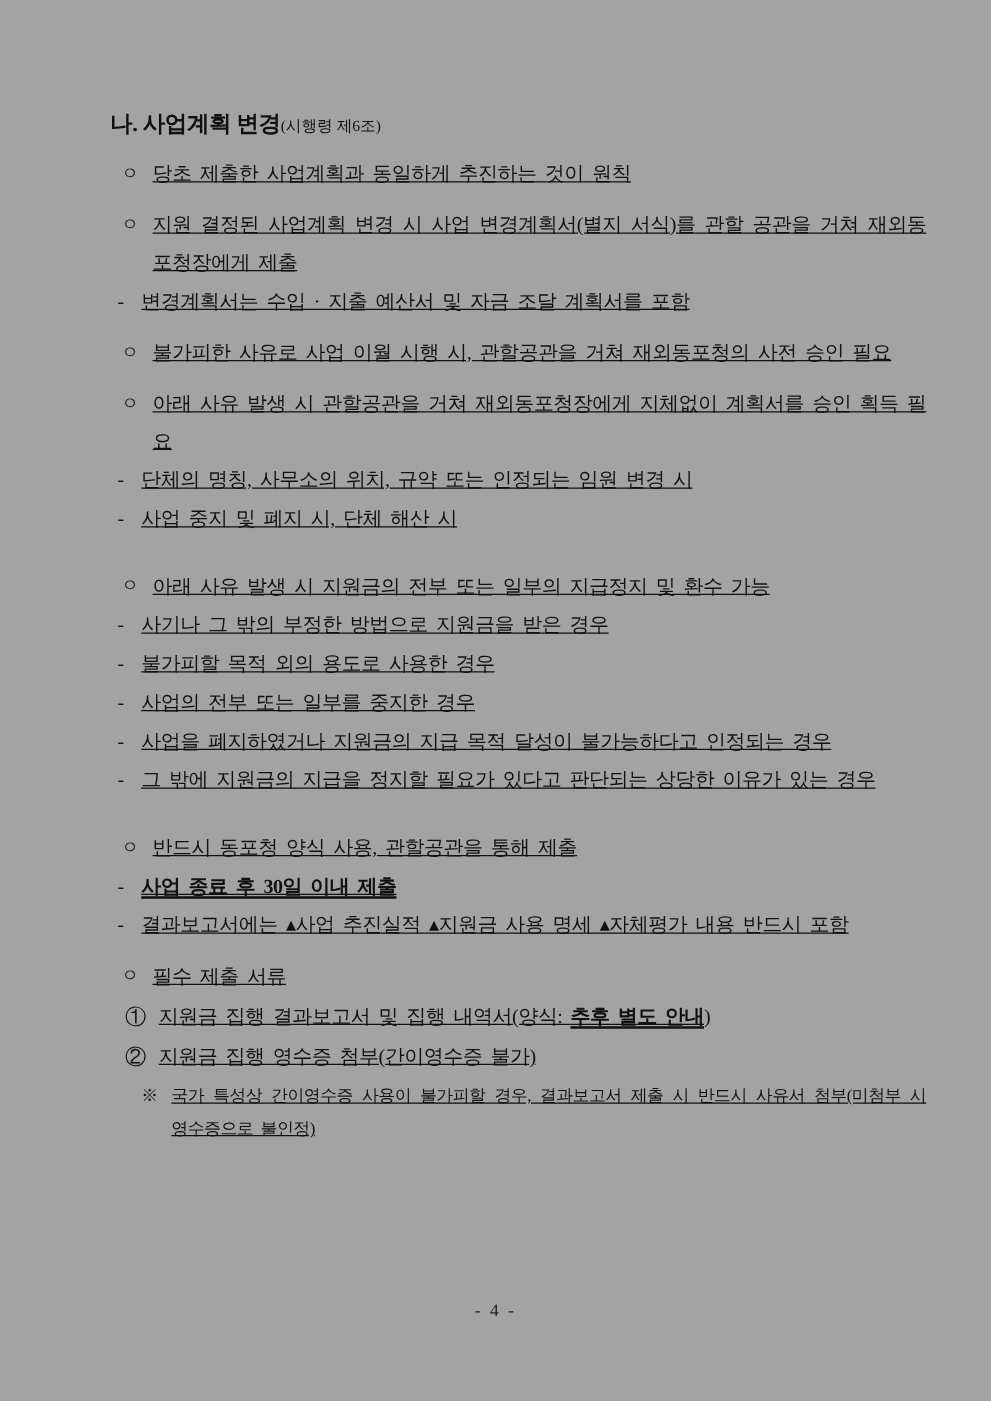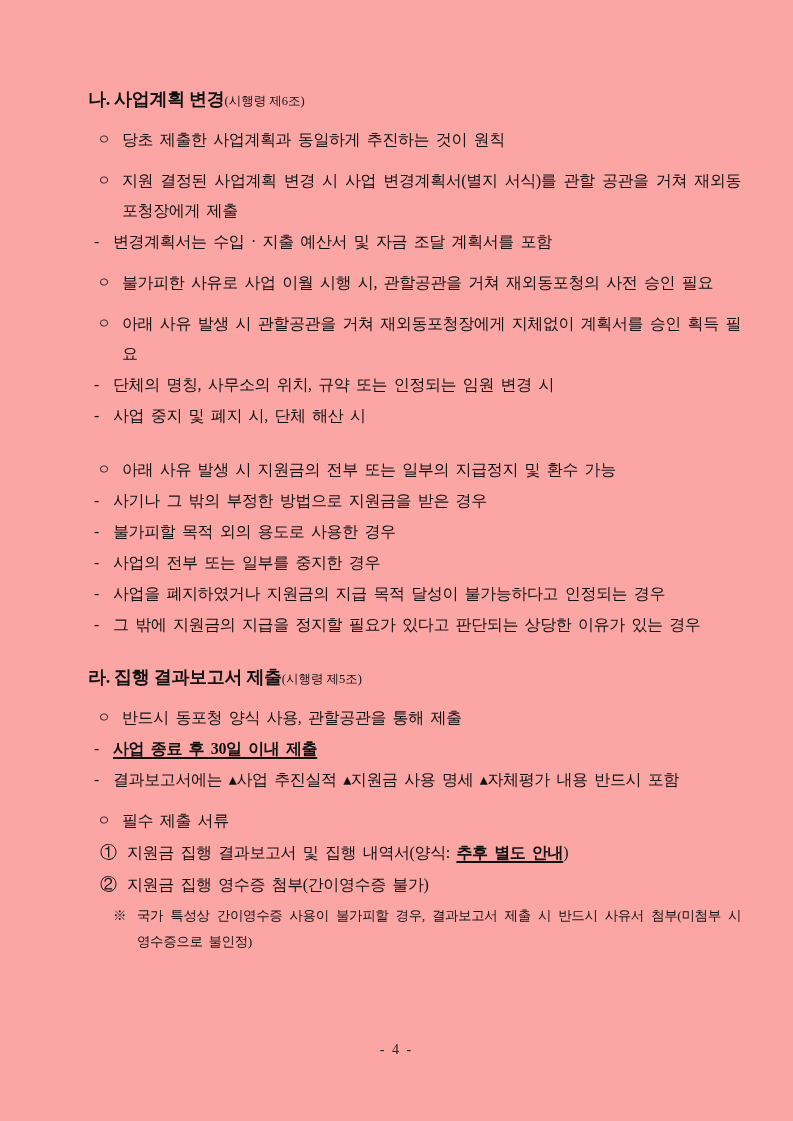--- a/index.html
+++ b/index.html
@@ -5,21 +5,21 @@
   html, body {
     margin: 0;
     padding: 0;
     background: #ffffff;
   }
   .page {
     position: relative;
     width: 793px;
     height: 1121px;
     margin: 0 auto;
-    background: #fca5a5;
+    background: #a3a3a3;
     box-sizing: border-box;
     padding: 86px 52px 0 88px;
     overflow: hidden;
     font-family: "Liberation Serif", "DejaVu Serif", serif;
     color: #111111;
   }
   .section { margin: 0 0 6px 0; }
   .section + .section { margin-top: 24px; }
 
   .section-title {
@@ -44,20 +44,21 @@
     word-spacing: 3px;
     letter-spacing: -0.4px;
   }
   .item .marker {
     flex: 0 0 auto;
     text-align: left;
   }
   .item .text {
     flex: 1 1 auto;
     text-align: justify;
+    text-decoration: underline;
   }
 
   .item-circle { margin-top: 11px; padding-left: 9px; }
   .item-circle .marker { width: 25px; font-size: 14px; }
 
   .item-dash { margin-top: 1px; padding-left: 6px; }
   .item-dash .marker { width: 19px; }
 
   .item-num { margin-top: 2px; padding-left: 12px; }
   .item-num .marker { width: 27px; font-size: 17px; }
@@ -148,21 +149,20 @@
       <span class="marker">-</span>
       <span class="text">사업을 폐지하였거나 지원금의 지급 목적 달성이 불가능하다고 인정되는 경우</span>
     </div>
     <div class="item item-dash">
       <span class="marker">-</span>
       <span class="text">그 밖에 지원금의 지급을 정지할 필요가 있다고 판단되는 상당한 이유가 있는 경우</span>
     </div>
   </div>
 
   <div class="section">
-    <h2 class="section-title"><span>라. 집행 결과보고서 제출</span><span class="law-ref">(시행령 제5조)</span></h2>
 
     <div class="item item-circle">
       <span class="marker">ㅇ</span>
       <span class="text">반드시 동포청 양식 사용, 관할공관을 통해 제출</span>
     </div>
     <div class="item item-dash">
       <span class="marker">-</span>
       <span class="text"><span class="em-bu">사업 종료 후 30일 이내 제출</span></span>
     </div>
     <div class="item item-dash">

